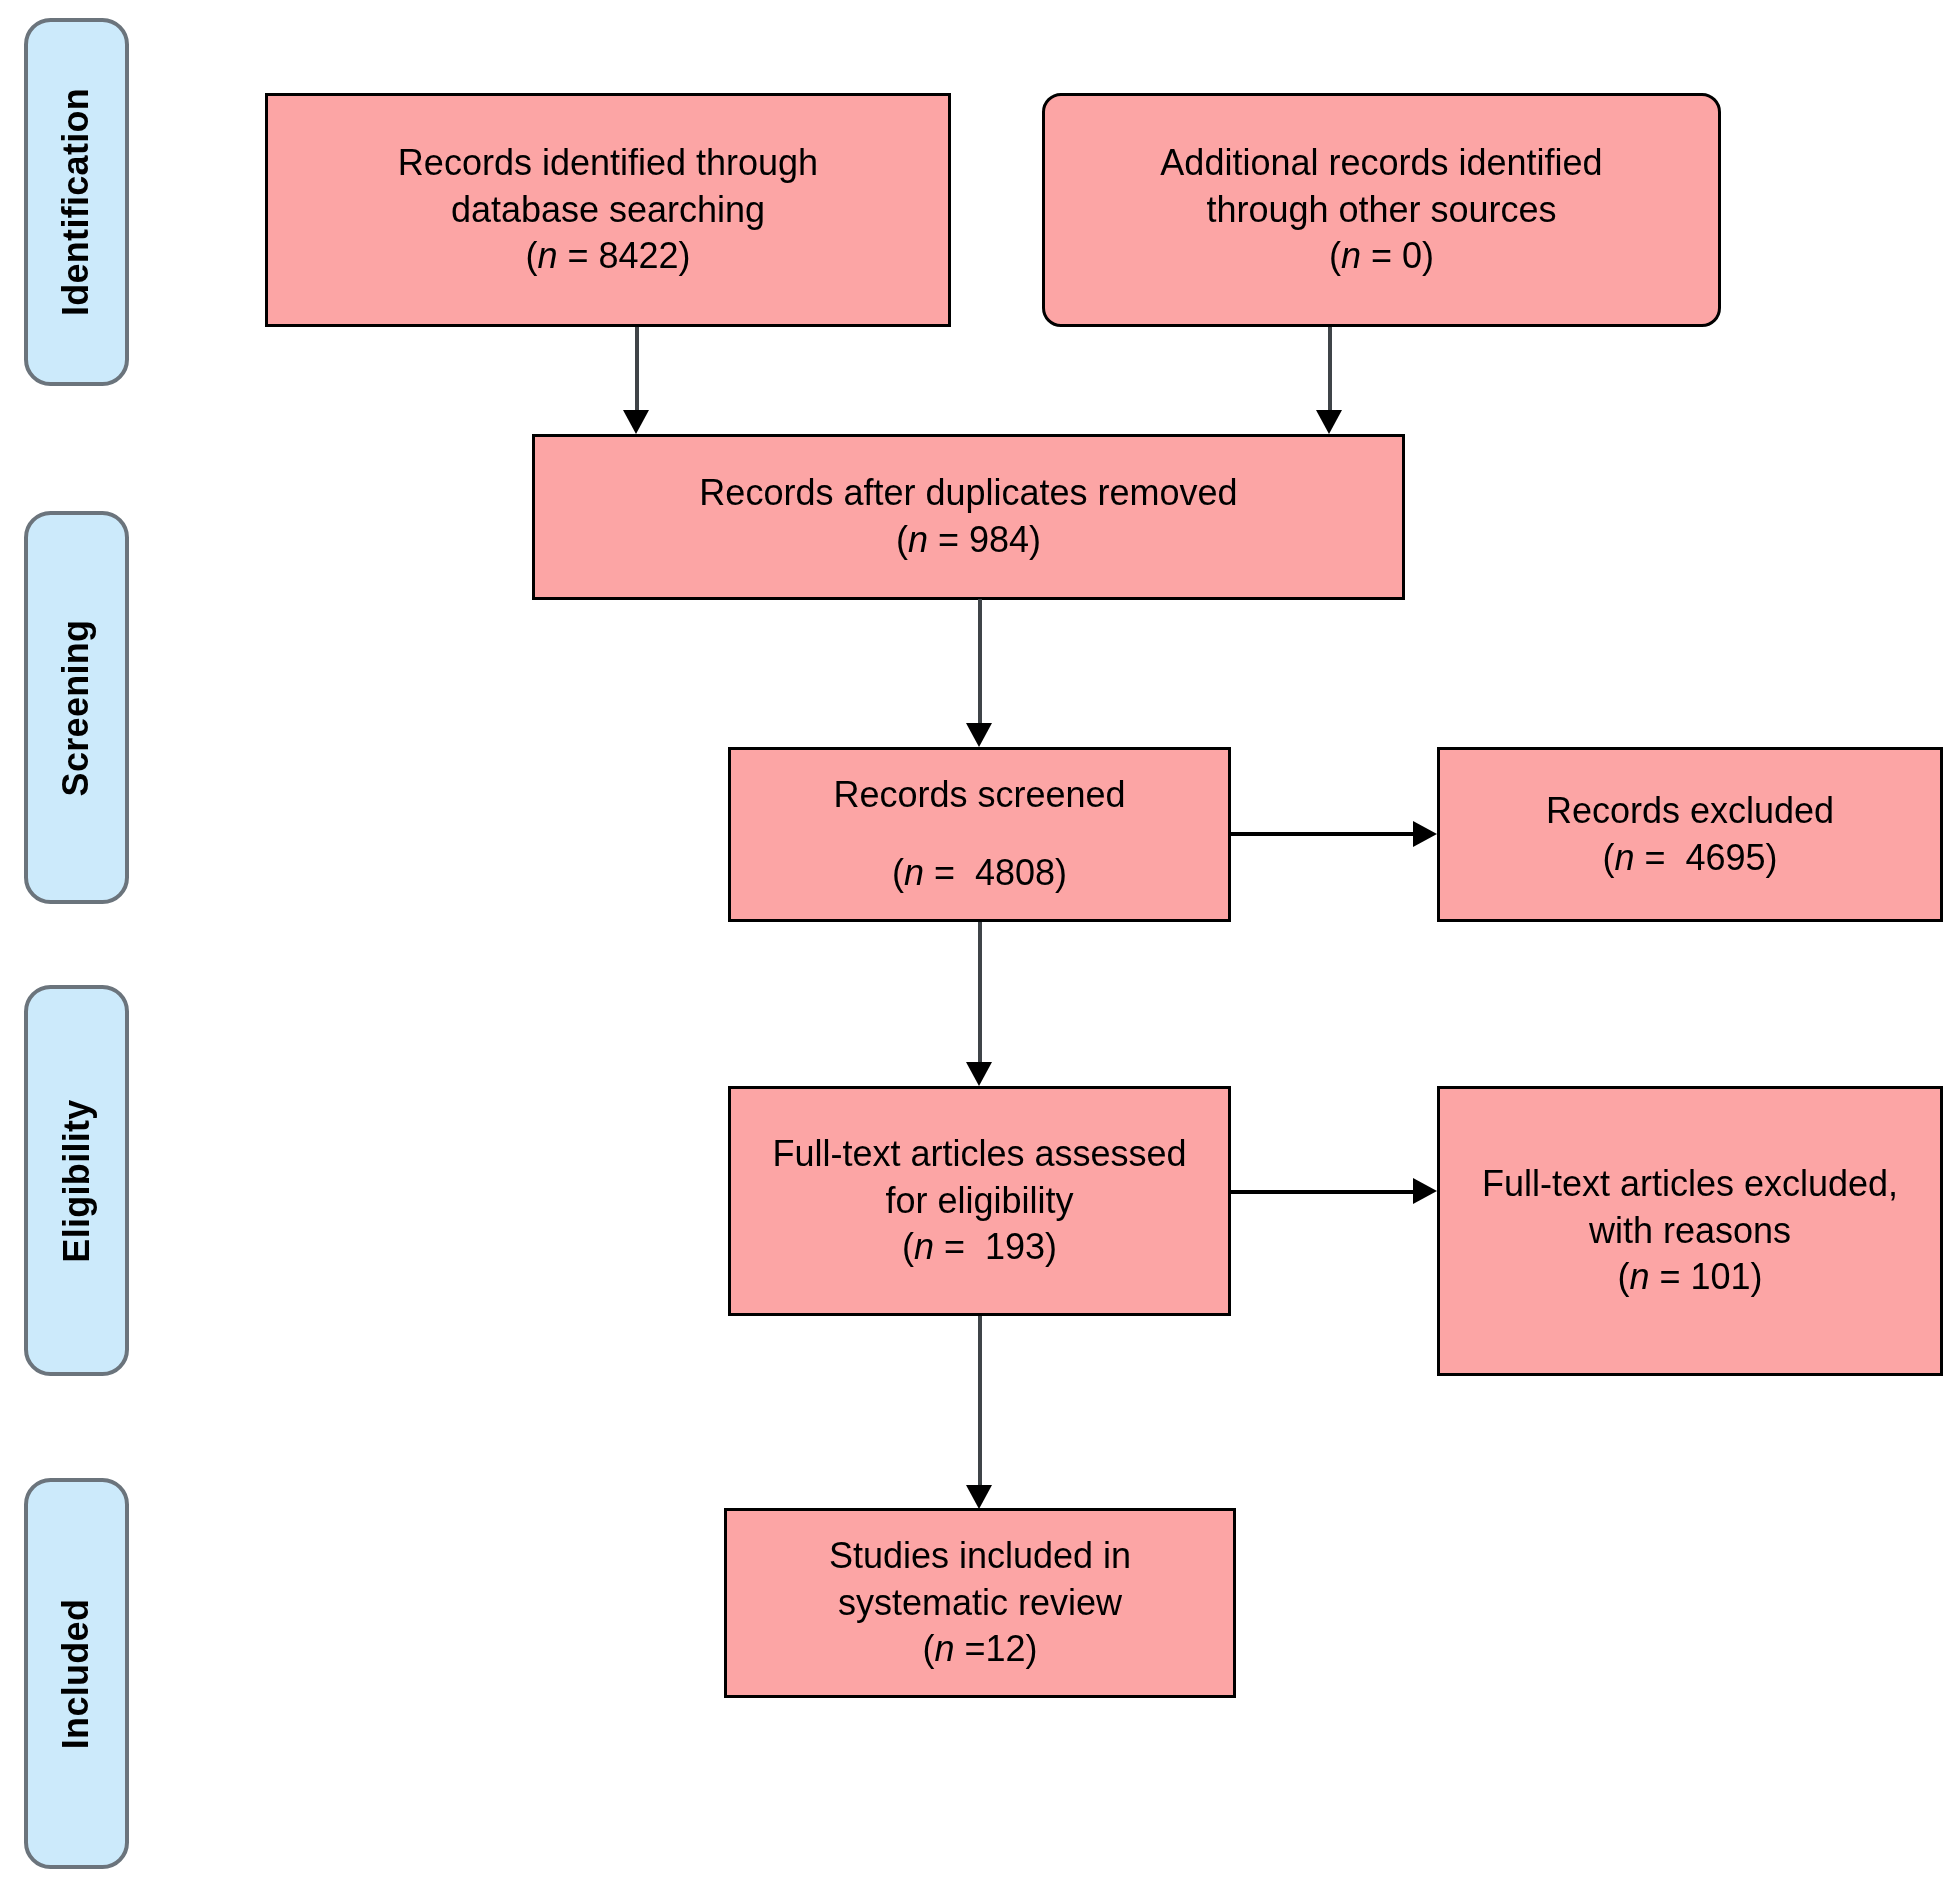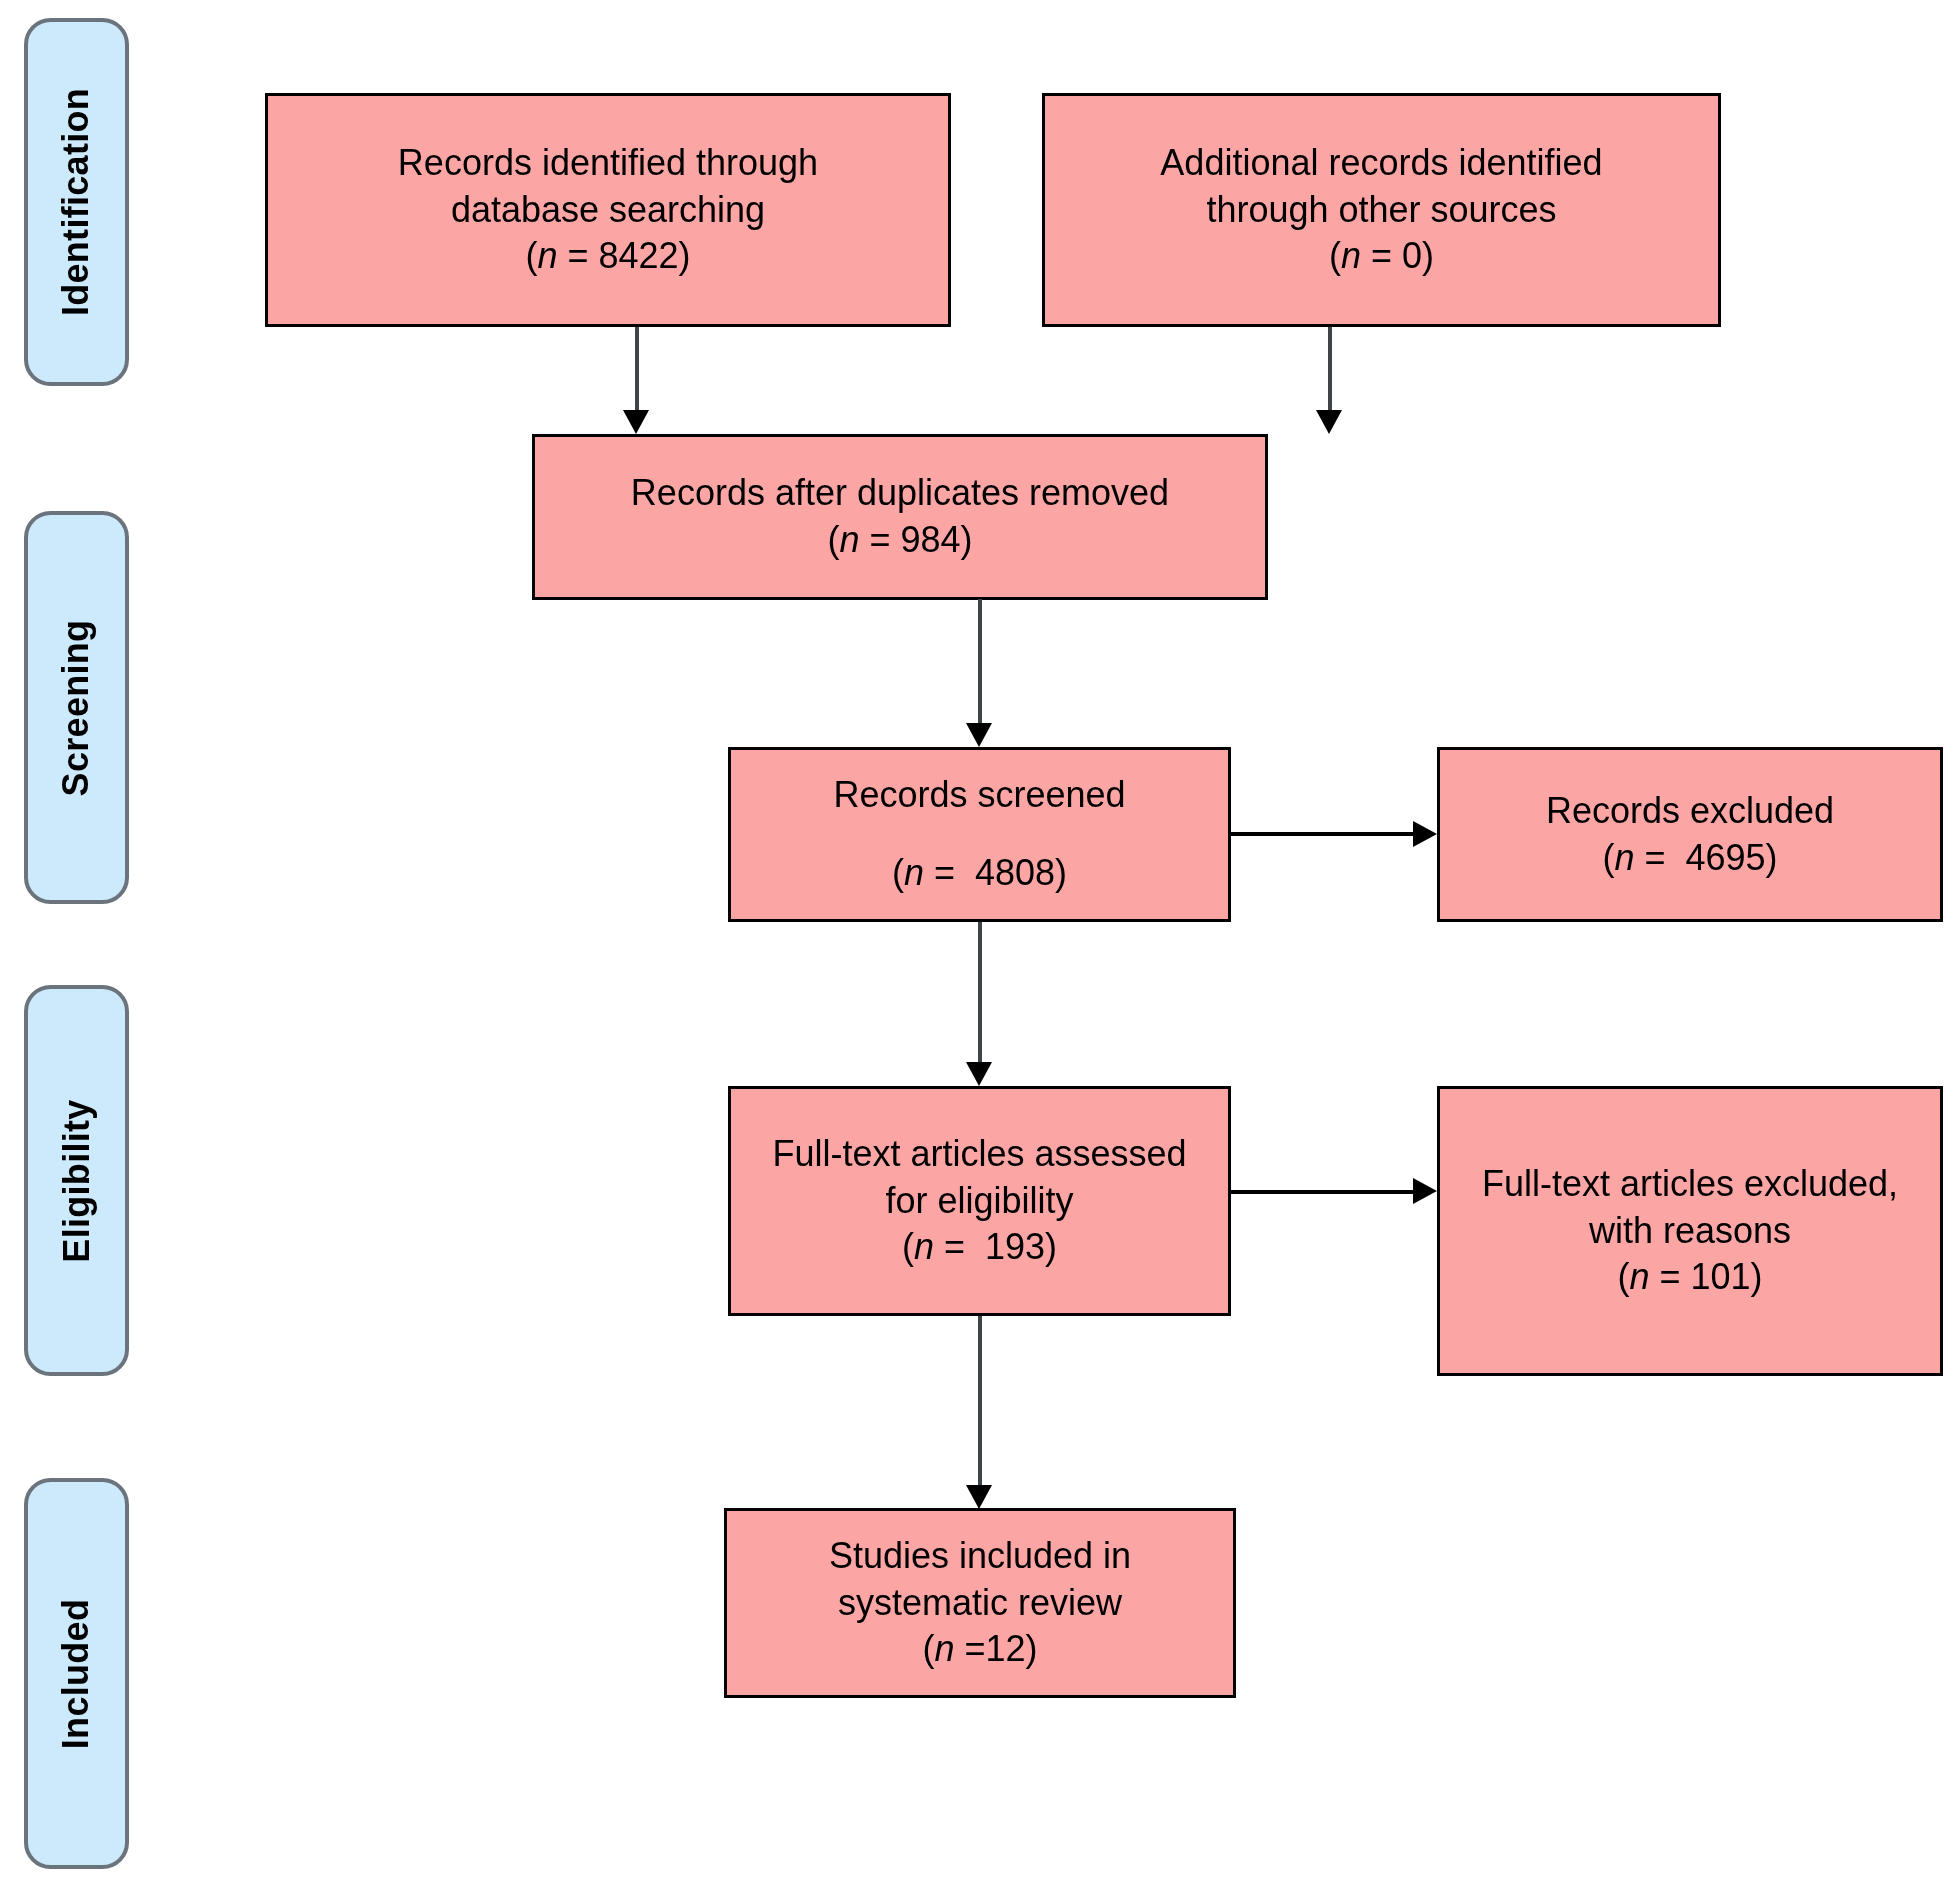--- a/index.html
+++ b/index.html
@@ -112,33 +112,33 @@
   <div class="stage-pill" style="left:24px; top:1478px; width:105px; height:391px;">
     <span class="stage-label">Included</span>
   </div>
 
   <div class="flow-box" style="left:265px; top:93px; width:686px; height:234px;">
     <span class="line">Records identified through</span>
     <span class="line">database searching</span>
     <span class="line count"><span>(</span><em>n</em><span> = 8422)</span></span>
   </div>
 
-  <div class="flow-box" style="left:1042px; top:93px; width:679px; height:234px;">
+  <div class="flow-box" style="left:1042px; top:93px; width:679px; height:234px;border-radius:19px;">
     <span class="line">Additional records identified</span>
     <span class="line">through other sources</span>
     <span class="line count"><span>(</span><em>n</em><span> = 0)</span></span>
   </div>
 
   <div class="conn-v" style="left:635px; top:327px; height:84px;"></div>
   <div class="arrow-down" style="left:623px; top:410px;"></div>
 
   <div class="conn-v" style="left:1328px; top:327px; height:84px;"></div>
   <div class="arrow-down" style="left:1316px; top:410px;"></div>
 
-  <div class="flow-box" style="left:532px; top:434px; width:736px; height:166px;text-align:right;">
+  <div class="flow-box" style="left:532px; top:434px; width:873px; height:166px;text-align:right;">
     <span class="line">Records after duplicates removed</span>
     <span class="line count"><span>(</span><em>n</em><span> = 984)</span></span>
   </div>
 
   <div class="conn-v" style="left:978px; top:599px; height:124px;"></div>
   <div class="arrow-down" style="left:966px; top:723px;"></div>
 
   <div class="flow-box" style="left:728px; top:747px; width:503px; height:175px;gap:31px;">
     <span class="line">Records screened</span>
     <span class="line count"><span>(</span><em>n</em><span> =  4808)</span></span>

